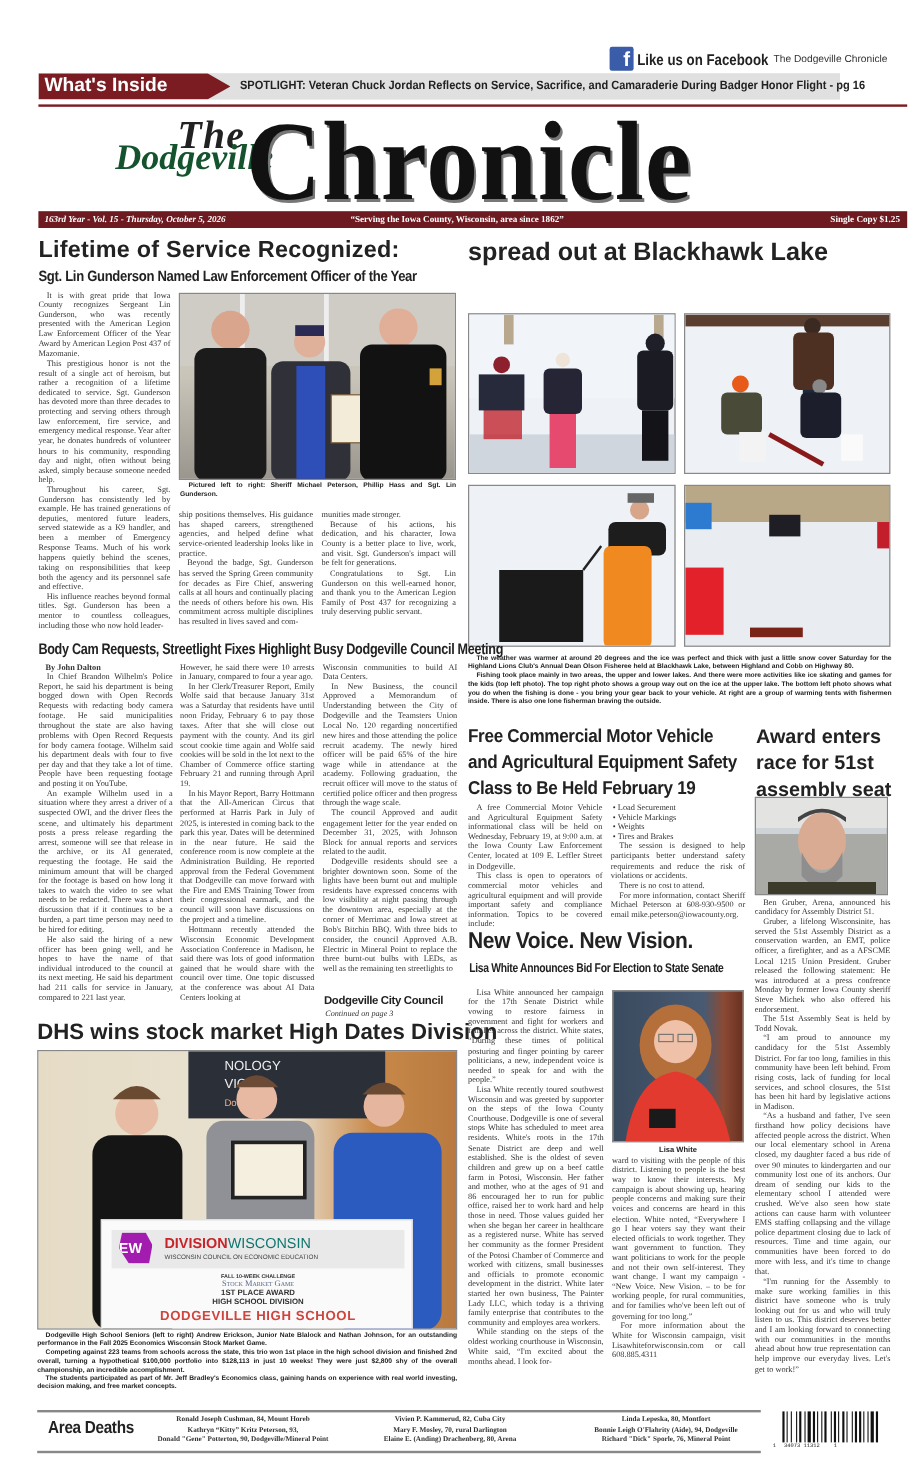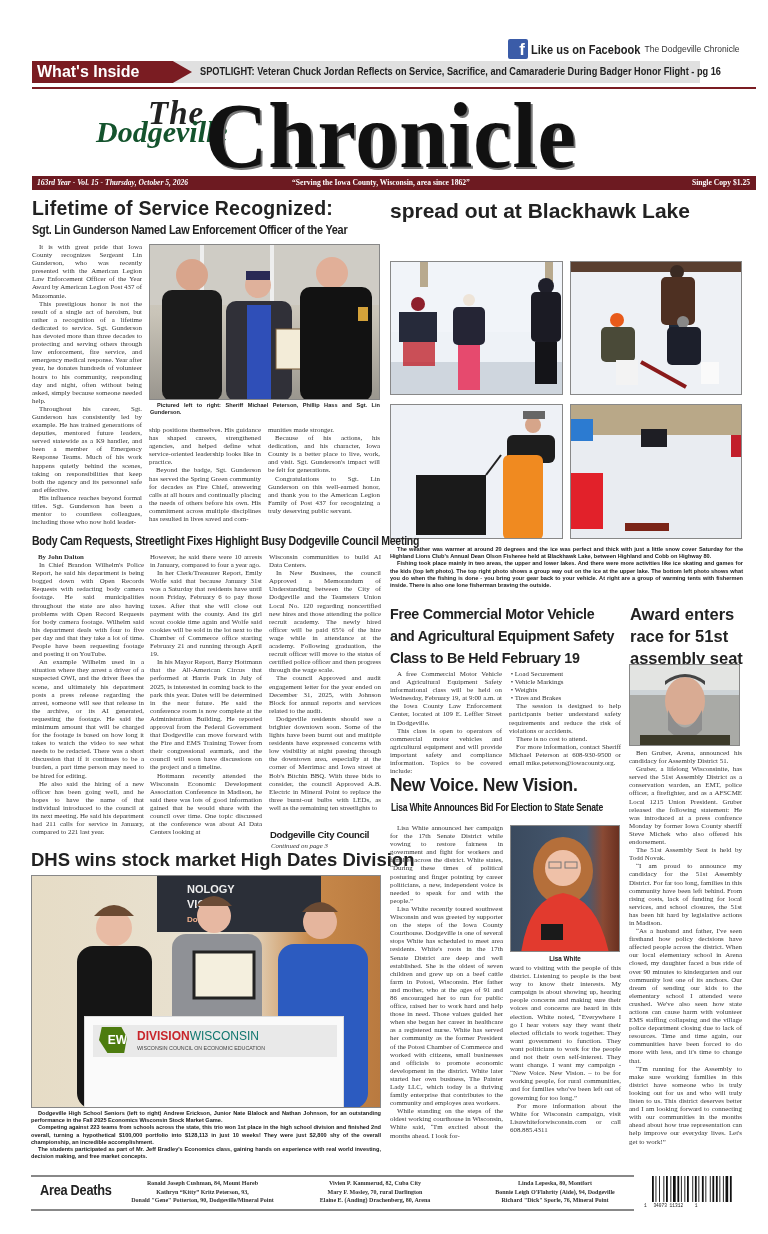--- a/index.html
+++ b/index.html
@@ -177,44 +177,51 @@
   <p>In New Business, the council Approved a Memorandum of Understanding between the City of Dodgeville and the Teamsters Union Local No. 120 regarding noncertified new hires and those attending the police recruit academy. The newly hired officer will be paid 65% of the hire wage while in attendance at the academy. Following graduation, the recruit officer will move to the status of certified police officer and then progress through the wage scale.</p>
   <p>The council Approved and audit engagement letter for the year ended on December 31, 2025, with Johnson Block for annual reports and services related to the audit.</p>
   <p>Dodgeville residents should see a brighter downtown soon. Some of the lights have been burnt out and multiple residents have expressed concerns with low visibility at night passing through the downtown area, especially at the corner of Merrimac and Iowa street at Bob's Bitchin BBQ. With three bids to consider, the council Approved A.B. Electric in Mineral Point to replace the three burnt-out bulbs with LEDs, as well as the remaining ten streetlights to</p>
 </div>
 <div class="abs cond" style="left:270px;top:829px;font-size:9.5px;font-weight:bold;color:#222;white-space:nowrap">Dodgeville City Council</div>
 <div class="abs" style="left:271px;top:842px;font-size:6.8px;font-style:italic;color:#333;white-space:nowrap">Continued on page 3</div>
 
 <div class="abs h-big" style="left:31px;top:849px;font-size:18.5px">DHS wins stock market High Dates Division</div>
 
 <div class="photo" style="left:31px;top:875px;width:350px;height:233px;background:linear-gradient(90deg,#e6dcc6 0%,#e9e2d2 60%,#c8894a 80%,#b97a40 100%)">
-  <div style="position:absolute;left:125px;top:0;width:164px;height:56px;background:#2b2f38;color:#eee;font-family:'Liberation Sans',sans-serif;font-weight:bold;font-size:11px;line-height:15px;padding:6px 0 0 30px">
+  <div style="position:absolute;left:125px;top:0;width:164px;height:56px;background:#2b2f38;color:#eee;font-family:'Liberation Sans',sans-serif;font-weight:normal;font-size:11px;line-height:15px;padding:6px 0 0 30px">
     <div>NOLOGY</div>
     <div>VICES</div>
     <div style="font-size:8px;color:#f3b18d">Dodgers</div>
   </div>
   <svg width="350" height="233" style="position:absolute;left:0;top:0">
     <circle cx="82" cy="52" r="18" fill="#e8bba4"></circle>
       <path d="M62 40 q20 -22 40 0" fill="#6b4a32"></path>
     <rect x="45" y="70" width="75" height="163" rx="16" fill="#151515"></rect>
     <circle cx="182" cy="40" r="17" fill="#e7b8a2"></circle>
       <path d="M164 30 q18 -20 36 0" fill="#6b4b36"></path>
     <rect x="140" y="58" width="90" height="175" rx="14" fill="#8f9196"></rect>
     <rect x="162" y="76" width="60" height="46" fill="#f4efde" stroke="#222" stroke-width="3"></rect>
     <circle cx="288" cy="46" r="17" fill="#e5b59d"></circle>
       <path d="M270 36 q18 -20 36 0" fill="#6a4a33"></path>
     <rect x="246" y="68" width="90" height="165" rx="16" fill="#2c5bc0"></rect>
   </svg>
   <div style="position:absolute;left:52px;top:140px;width:260px;height:93px;background:#fafafa;border:1px solid #ddd">
     <div style="position:absolute;left:8px;top:8px;width:244px;height:32px;background:#e9e9e9"></div>
-    <div style="position:absolute;left:14px;top:10px;width:28px;height:26px;background:#4d7c0f;color:#fff;font-family:'Liberation Sans',sans-serif;font-weight:bold;font-size:12px;line-height:26px;text-align:right;clip-path:polygon(10% 0,80% 0,100% 40%,90% 100%,30% 100%,0 50%)">EW</div>
+    <div style="position:absolute;left:14px;top:10px;width:28px;height:26px;background:#a21caf;color:#fff;font-family:'Liberation Sans',sans-serif;font-weight:bold;font-size:12px;line-height:26px;text-align:left;clip-path:polygon(10% 0,80% 0,100% 40%,90% 100%,30% 100%,0 50%)">EW</div>
     <div style="position:absolute;left:52px;top:12px;font-family:'Liberation Sans',sans-serif;font-size:12px;white-space:nowrap">
       <span style="color:#c8252b;font-weight:bold">DIVISION</span><span style="color:#0f766e">WISCONSIN</span>
     </div>
     <div style="position:absolute;left:52px;top:28px;font-family:'Liberation Sans',sans-serif;font-size:5.3px;color:#444;white-space:nowrap">WISCONSIN COUNCIL ON ECONOMIC EDUCATION</div>
+    <div style="position:absolute;left:0;width:260px;top:44px;text-align:center;font-family:'Liberation Sans',sans-serif;color:#333">
+      <div style="font-size:4.5px;font-weight:bold">FALL 10-WEEK CHALLENGE</div>
+      <div style="font-size:7px;font-family:'Liberation Serif',serif;font-variant:small-caps;color:#5a6a8a">Stock Market Game</div>
+      <div style="font-size:6.5px;font-weight:bold;line-height:8px">1ST PLACE AWARD</div>
+      <div style="font-size:6.5px;font-weight:bold;line-height:8px">HIGH SCHOOL DIVISION</div>
+      <div style="font-size:11px;font-weight:bold;color:#d0443e;letter-spacing:.5px;margin-top:1px">DODGEVILLE HIGH SCHOOL</div>
+    </div>
   </div>
 </div>
 <div class="abs caption" style="left:31px;top:1110px;width:350px">
   <p>Dodgeville High School Seniors (left to right) Andrew Erickson, Junior Nate Blalock and Nathan Johnson, for an outstanding performance in the Fall 2025 Economics Wisconsin Stock Market Game.</p>
   <p>Competing against 223 teams from schools across the state, this trio won 1st place in the high school division and finished 2nd overall, turning a hypothetical $100,000 portfolio into $128,113 in just 10 weeks! They were just $2,800 shy of the overall championship, an incredible accomplishment.</p>
   <p>The students participated as part of Mr. Jeff Bradley's Economics class, gaining hands on experience with real world investing, decision making, and free market concepts.</p>
 </div>
 
 <div class="abs cond" style="left:390px;top:603px;font-size:15.5px;font-weight:bold;color:#222;line-height:22px;white-space:nowrap;transform:scaleX(.92);transform-origin:left">
   <div>Free Commercial Motor Vehicle</div>

